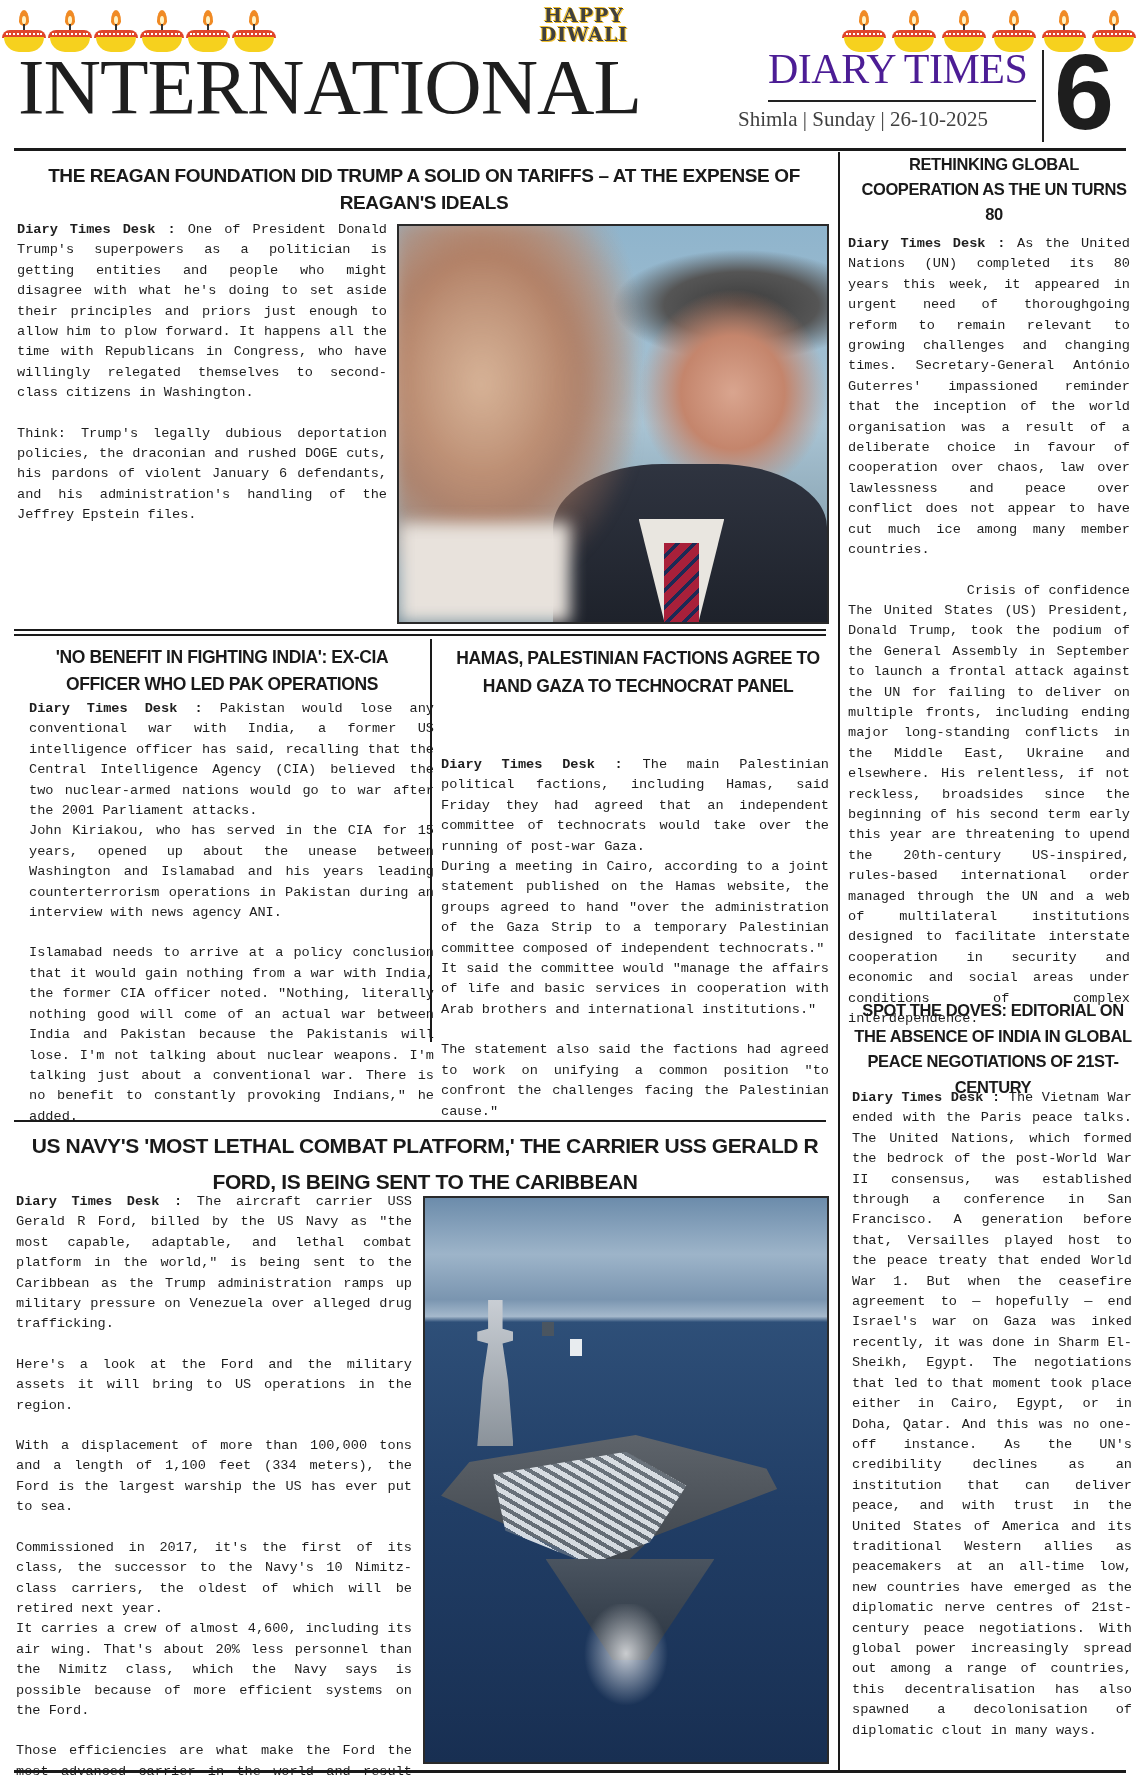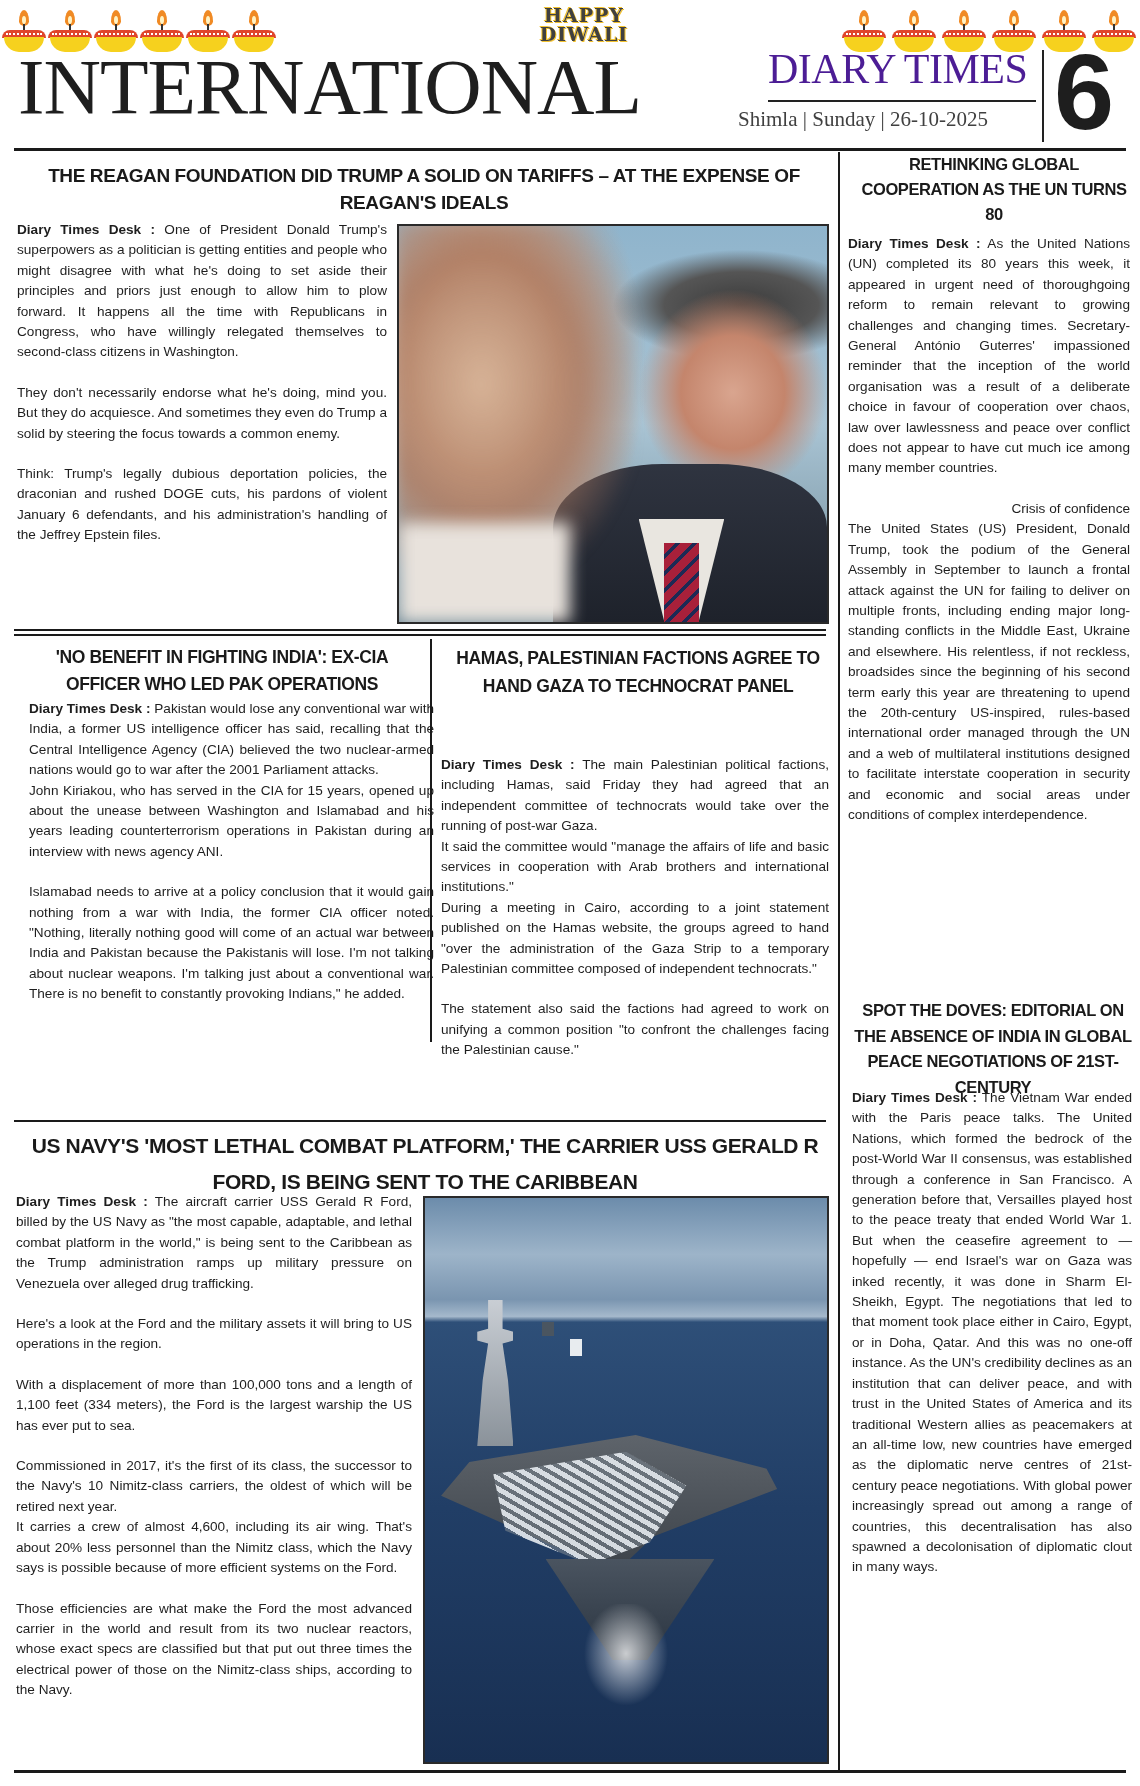--- a/index.html
+++ b/index.html
@@ -22,21 +22,21 @@
   .paper-name { position:absolute; left:768px; top:46px; font-family:"Liberation Serif", serif; font-size:42px; line-height:46px; color:#4c1d95; letter-spacing:-0.5px; }
   .paper-rule { position:absolute; left:768px; top:100px; width:268px; height:2px; background:#222; }
   .dateline { position:absolute; left:738px; top:106px; font-family:"Liberation Serif", serif; font-size:21px; line-height:26px; color:#404040; }
   .vbar { position:absolute; left:1042px; top:50px; width:2px; height:92px; background:#222; }
   .page-num { position:absolute; left:1054px; top:36px; font-family:"Liberation Sans", sans-serif; font-weight:bold; font-size:108px; line-height:112px; color:#1e1e1e; }
 
   .rule { position:absolute; background:#1a1a1a; }
 
   
   .headline { position:absolute; text-align:center; font-family:"Liberation Sans", sans-serif; font-weight:bold; color:#1a1a1a; letter-spacing:-0.4px; text-transform:uppercase; }
-  .body { position:absolute; font-family:Liberation Sans, sans-serif; font-size:13.6px; line-height:20.4px; text-align:justify; color:#1e1e1e; }
+  .body { position:absolute; font-family:Liberation Mono, monospace; font-size:13.6px; line-height:20.4px; text-align:justify; color:#1e1e1e; }
   .body p { margin:0; }
   .body p.gap { margin-top:20px; }
   .desk { font-weight:bold; }
 
   .photo { position:absolute; border:2px solid #2a2a2a; overflow:hidden; }
   .reagan-photo {
     background:
       radial-gradient(ellipse 22% 26% at 78% 42%, #d9a58f 0%, #c4856c 55%, rgba(196,133,108,0) 100%),
       radial-gradient(ellipse 30% 14% at 80% 20%, #3b3b3b 0%, #555 60%, rgba(85,85,85,0) 100%),
       radial-gradient(ellipse 38% 60% at 20% 35%, #d6b39a 0%, #c49478 45%, rgba(190,140,110,0) 100%),
@@ -154,21 +154,20 @@
 <div class="page-num">6</div>
 
 <div class="rule" style="left:14px; top:148px; width:1112px; height:3px;"></div>
 
 <div class="rule" style="left:838px; top:152px; width:2px; height:1618px;"></div>
 
 <div class="headline" style="left:14px; top:162px; width:820px; font-size:19px; line-height:27px;">THE REAGAN FOUNDATION DID TRUMP A SOLID ON TARIFFS – AT THE EXPENSE OF REAGAN'S IDEALS</div>
 
 <div class="body" style="left:17px; top:220px; width:370px;">
   <p><span class="desk">Diary Times Desk :</span> <span>One of President Donald Trump's superpowers as a politician is getting entities and people who might disagree with what he's doing to set aside their principles and priors just enough to allow him to plow forward. It happens all the time with Republicans in Congress, who have willingly relegated themselves to second-class citizens in Washington.</span></p>
-  <p class="gap">They don't necessarily endorse what he's doing, mind you. But they do acquiesce. And sometimes they even do Trump a solid by steering the focus towards a common enemy.</p>
   <p class="gap">Think: Trump's legally dubious deportation policies, the draconian and rushed DOGE cuts, his pardons of violent January 6 defendants, and his administration's handling of the Jeffrey Epstein files.</p>
 </div>
 
 <div class="photo reagan-photo" style="left:397px; top:224px; width:432px; height:400px;">
   <div class="suit"></div>
     <div class="shirt"></div>
     <div class="tie"></div>
   <div class="blur"></div>
     <div class="blur2"></div>
 </div>
@@ -181,22 +180,22 @@
   <p><span class="desk">Diary Times Desk :</span> <span>Pakistan would lose any conventional war with India, a former US intelligence officer has said, recalling that the Central Intelligence Agency (CIA) believed the two nuclear-armed nations would go to war after the 2001 Parliament attacks.</span></p>
   <p>John Kiriakou, who has served in the CIA for 15 years, opened up about the unease between Washington and Islamabad and his years leading counterterrorism operations in Pakistan during an interview with news agency ANI.</p>
   <p class="gap">Islamabad needs to arrive at a policy conclusion that it would gain nothing from a war with India, the former CIA officer noted. "Nothing, literally nothing good will come of an actual war between India and Pakistan because the Pakistanis will lose. I'm not talking about nuclear weapons. I'm talking just about a conventional war. There is no benefit to constantly provoking Indians," he added.</p>
 </div>
 
 <div class="rule" style="left:430px; top:639px; width:2px; height:403px;"></div>
 
 <div class="headline" style="left:448px; top:644px; width:380px; font-size:17.5px; line-height:28px;">HAMAS, PALESTINIAN FACTIONS AGREE TO HAND GAZA TO TECHNOCRAT PANEL</div>
 <div class="body" style="left:441px; top:727px; width:388px;margin-top:28px;">
   <p><span class="desk">Diary Times Desk :</span> <span>The main Palestinian political factions, including Hamas, said Friday they had agreed that an independent committee of technocrats would take over the running of post-war Gaza.</span></p>
+  <p>During a meeting in Cairo, according to a joint statement published on the Hamas website, the groups agreed to hand "over the administration of the Gaza Strip to a temporary Palestinian committee composed of independent technocrats."</p>
   <p>It said the committee would "manage the affairs of life and basic services in cooperation with Arab brothers and international institutions."</p>
-  <p>During a meeting in Cairo, according to a joint statement published on the Hamas website, the groups agreed to hand "over the administration of the Gaza Strip to a temporary Palestinian committee composed of independent technocrats."</p>
   <p class="gap">The statement also said the factions had agreed to work on unifying a common position "to confront the challenges facing the Palestinian cause."</p>
 </div>
 
 <div class="rule" style="left:14px; top:1120px; width:812px; height:2px;"></div>
 
 <div class="headline" style="left:14px; top:1128px; width:822px; font-size:21px; line-height:36px;">US NAVY'S 'MOST LETHAL COMBAT PLATFORM,' THE CARRIER USS GERALD R FORD, IS BEING SENT TO THE CARIBBEAN</div>
 <div class="body" style="left:16px; top:1192px; width:396px;">
   <p><span class="desk">Diary Times Desk :</span> <span>The aircraft carrier USS Gerald R Ford, billed by the US Navy as "the most capable, adaptable, and lethal combat platform in the world," is being sent to the Caribbean as the Trump administration ramps up military pressure on Venezuela over alleged drug trafficking.</span></p>
   <p class="gap">Here's a look at the Ford and the military assets it will bring to US operations in the region.</p>
   <p class="gap">With a displacement of more than 100,000 tons and a length of 1,100 feet (334 meters), the Ford is the largest warship the US has ever put to sea.</p>

